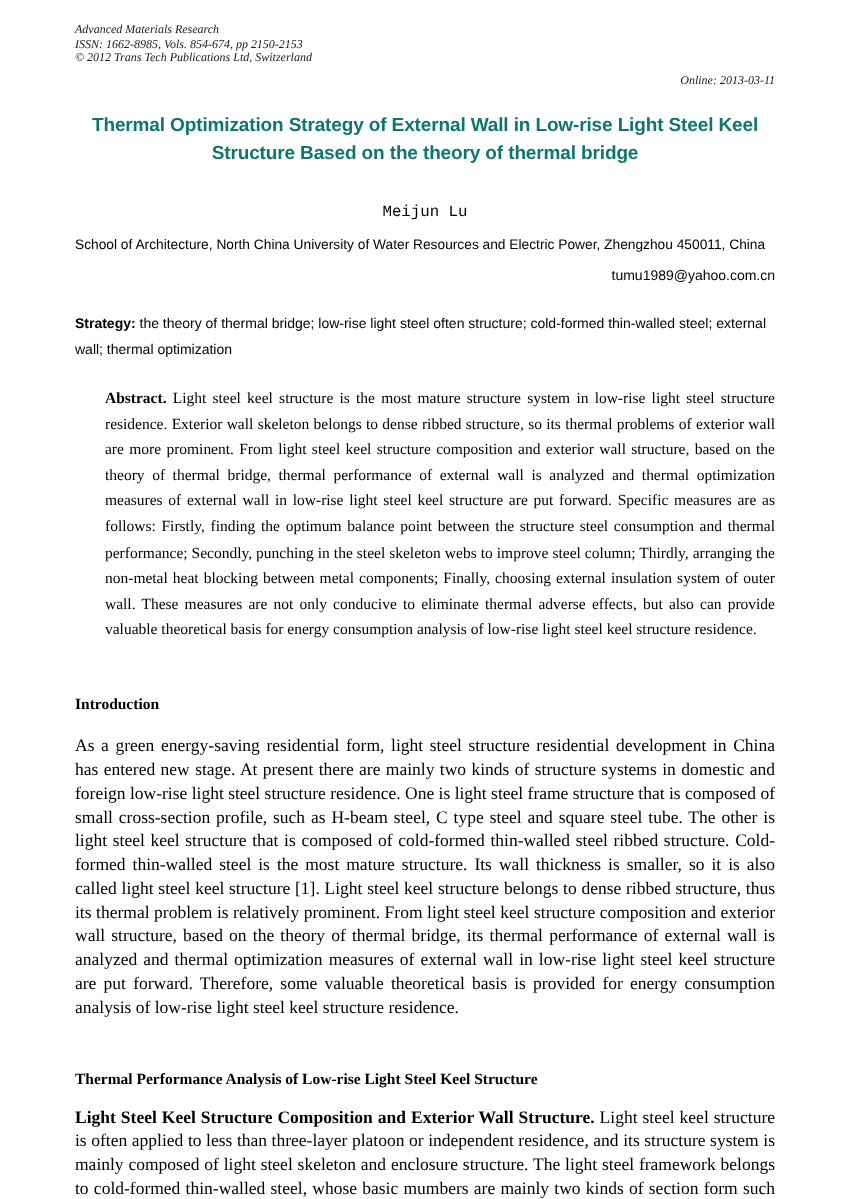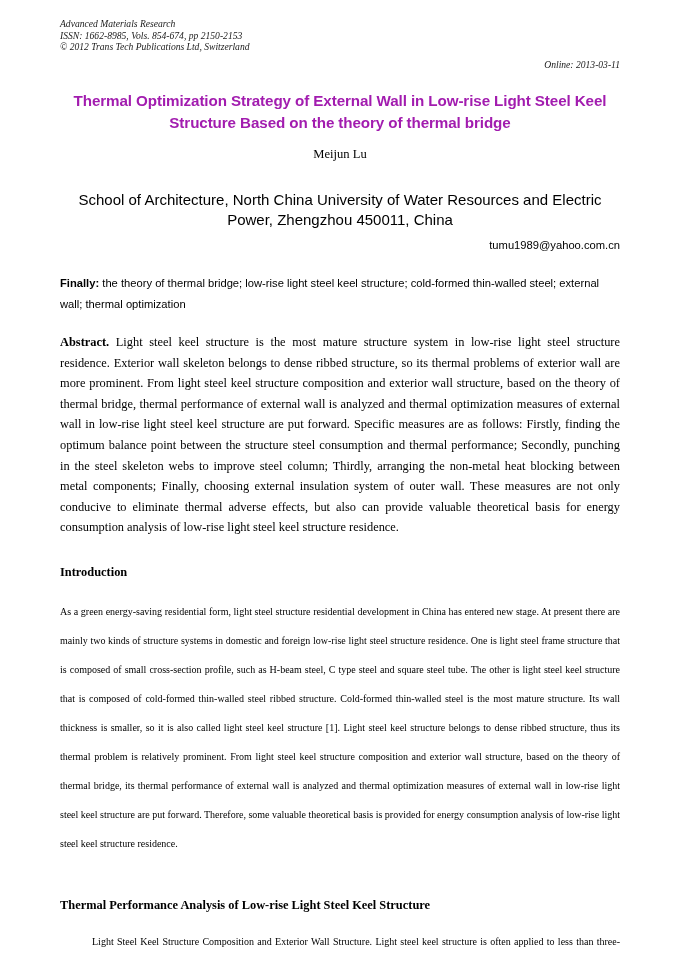--- a/index.html
+++ b/index.html
@@ -51,37 +51,36 @@
   
   .title {
     margin: 22px auto 0 auto;
     width: 545px;
     text-align: center;
     font-family: "Liberation Sans", "DejaVu Sans", sans-serif;
     font-weight: bold;
     font-size: 15.2px;
     line-height: 22px;
     letter-spacing: -0.1px;
-    color: #a21caf;
+    color: #0f766e;
   }
 
   
   .author {
-    margin-top: 12px;
+    margin-top: 28px;
     text-align: center;
-    font-family: Liberation Serif, serif;
+    font-family: Liberation Mono, monospace;
     font-size: 12.6px;
     line-height: 16px;
   }
   .affiliation {
-    margin: 28px auto 0 auto;
+    margin: 8px auto 0 auto;
     width: 560px;
-    text-align: center;
     font-family: "Liberation Sans", "DejaVu Sans", sans-serif;
-    font-size: 15px;
+    font-size: 11px;
     line-height: 20px;
   }
   .email {
     margin-top: 7px;
     text-align: right;
     font-family: "Liberation Sans", "DejaVu Sans", sans-serif;
     font-size: 11.2px;
     line-height: 16px;
   }
 
@@ -98,52 +97,52 @@
   }
 
   
   .abstract {
     margin-top: 17px;
     font-family: "Liberation Serif", "DejaVu Serif", serif;
     font-size: 12.4px;
     line-height: 20.6px;
     text-align: justify;
     text-justify: inter-word;
+    margin-left: 24px;
   }
   .abstract .abs-label {
     font-weight: bold;
   }
 
   
   .section-heading {
-    margin-top: 25px;
+    margin-top: 40px;
     font-family: "Liberation Serif", "DejaVu Serif", serif;
     font-weight: bold;
     font-size: 12.4px;
     line-height: 18px;
   }
   .section-heading.tight {
     margin-top: 38px;
   }
 
   
   .body-par {
     margin-top: 16px;
     font-family: "Liberation Serif", "DejaVu Serif", serif;
-    font-size: 10px;
-    line-height: 29px;
+    font-size: 14px;
+    line-height: 19px;
     text-align: justify;
     text-justify: inter-word;
   }
   .body-par.run-in {
     margin-top: 13px;
   }
   .body-par .lead {
-    font-weight: normal;
-    margin-left: 32px;
+    font-weight: bold;
   }
 </style>
 </head>
 <body>
 
 <div class="page">
 
   <div class="masthead">
     <span class="line">Advanced Materials Research</span>
     <span class="line">ISSN: 1662-8985, Vols. 854-674, pp 2150-2153</span>
@@ -153,21 +152,21 @@
 
   <h1 class="title">Thermal Optimization Strategy of External Wall in Low-rise Light Steel Keel Structure Based on the theory of thermal bridge</h1>
 
   <div class="author">Meijun Lu</div>
 
   <div class="affiliation">School of Architecture, North China University of Water Resources and Electric Power, Zhengzhou 450011, China</div>
 
   <div class="email">tumu1989@yahoo.com.cn</div>
 
   <div class="keywords">
-    <span class="kw-label">Finally:</span><span> the theory of thermal bridge; low-rise light steel keel structure; cold-formed thin-walled steel; external wall; thermal optimization</span>
+    <span class="kw-label">Strategy:</span><span> the theory of thermal bridge; low-rise light steel often structure; cold-formed thin-walled steel; external wall; thermal optimization</span>
   </div>
 
   <div class="abstract">
     <span class="abs-label">Abstract.</span><span> Light steel keel structure is the most mature structure system in low-rise light steel structure residence. Exterior wall skeleton belongs to dense ribbed structure, so its thermal problems of exterior wall are more prominent. From light steel keel structure composition and exterior wall structure, based on the theory of thermal bridge, thermal performance of external wall is analyzed and thermal optimization measures of external wall in low-rise light steel keel structure are put forward. Specific measures are as follows: Firstly, finding the optimum balance point between the structure steel consumption and thermal performance; Secondly, punching in the steel skeleton webs to improve steel column; Thirdly, arranging the non-metal heat blocking between metal components; Finally, choosing external insulation system of outer wall. These measures are not only conducive to eliminate thermal adverse effects, but also can provide valuable theoretical basis for energy consumption analysis of low-rise light steel keel structure residence.</span>
   </div>
 
   <div class="section-heading">Introduction</div>
   <div class="body-par">As a green energy-saving residential form, light steel structure residential development in China has entered new stage. At present there are mainly two kinds of structure systems in domestic and foreign low-rise light steel structure residence. One is light steel frame structure that is composed of small cross-section profile, such as H-beam steel, C type steel and square steel tube. The other is light steel keel structure that is composed of cold-formed thin-walled steel ribbed structure. Cold-formed thin-walled steel is the most mature structure. Its wall thickness is smaller, so it is also called light steel keel structure [1]. Light steel keel structure belongs to dense ribbed structure, thus its thermal problem is relatively prominent. From light steel keel structure composition and exterior wall structure, based on the theory of thermal bridge, its thermal performance of external wall is analyzed and thermal optimization measures of external wall in low-rise light steel keel structure are put forward. Therefore, some valuable theoretical basis is provided for energy consumption analysis of low-rise light steel keel structure residence.</div>
 
   <div class="section-heading tight">Thermal Performance Analysis of Low-rise Light Steel Keel Structure</div>

